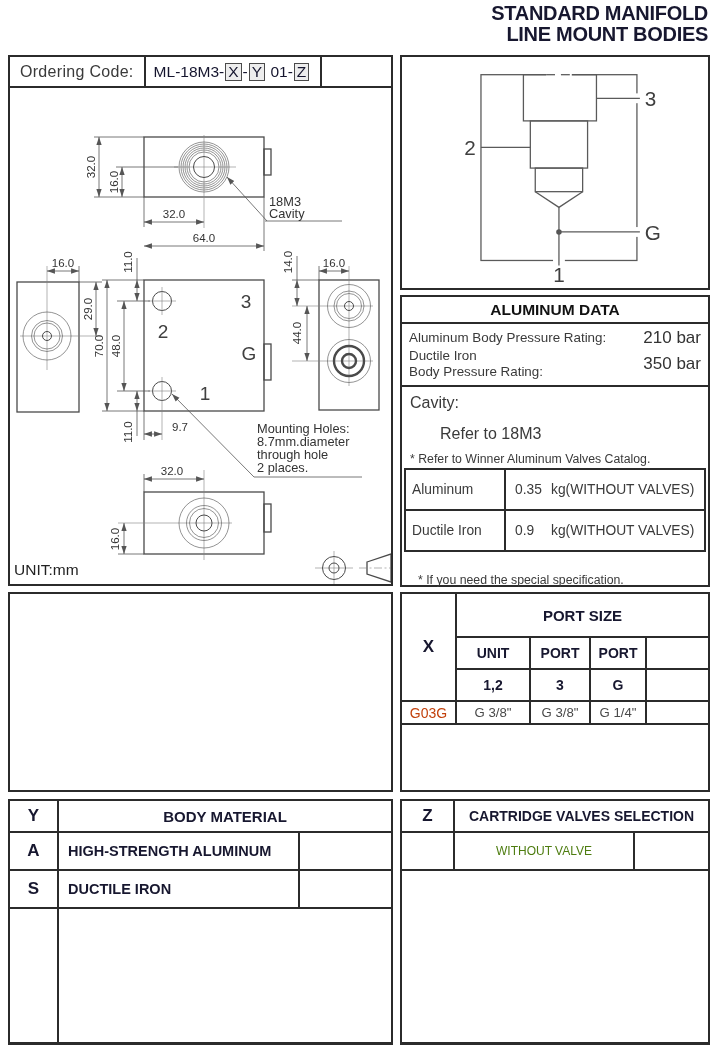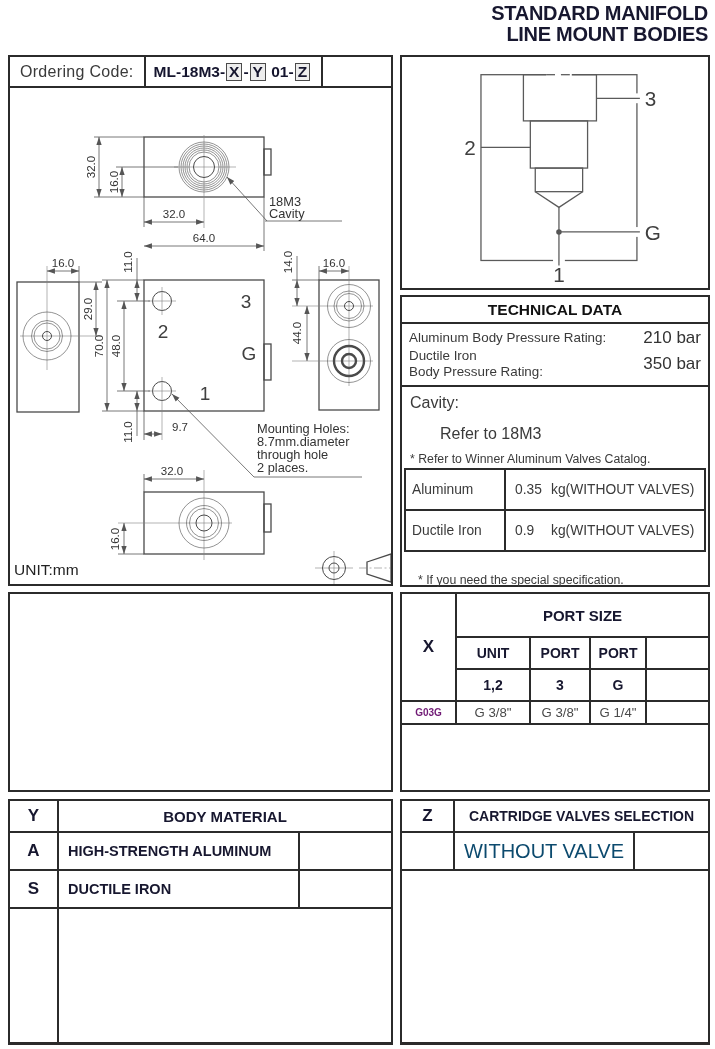--- a/index.html
+++ b/index.html
@@ -9,21 +9,21 @@
 
   
   .title{position:absolute;top:3px;right:7px;text-align:right;font-weight:700;
          font-size:20px;line-height:21px;color:#17172f;letter-spacing:-0.3px}
 
   
   #drawing-box{left:8px;top:55px;width:385px;height:531px}
   .obar{height:31px;border-bottom:2px solid #2b2b2b;display:flex;align-items:stretch;box-sizing:border-box}
   .olabel{display:flex;align-items:center;padding-left:10px;font-size:16px;color:#3a3a3a;letter-spacing:.3px}
   .ocode{margin-left:10px;border-left:2px solid #2b2b2b;border-right:2px solid #2b2b2b;
-         display:flex;align-items:center;padding:0 10px 0 8px;font-weight:700;font-size:15.5px;color:#15152e;white-space:pre}
+         display:flex;align-items:center;padding:0 10px 0 8px;font-weight:400;font-size:15.5px;color:#15152e;white-space:pre}
   .obox{border:1.5px solid #4a4a4a;background:#ededed;padding:0 2px;margin:0 1px;line-height:16px}
   .darea{position:relative;height:496px}
 
   
   #schematic-box{left:400px;top:55px;width:310px;height:235px}
 
   
   #tech-box{left:400px;top:295px;width:310px;height:292px;display:flex;flex-direction:column}
   .tech-header{border-bottom:2px solid #2b2b2b;text-align:center;font-weight:700;font-size:15.5px;
                color:#111;padding:4px 0 3px}
@@ -50,40 +50,40 @@
   
   #port-box{left:400px;top:592px;width:310px;height:200px}
   .pgrid{display:grid;width:100%;height:100%;
          grid-template-columns:55px 74px 60px 56px 1fr;
          grid-template-rows:44px 32px 30px 25px 1fr}
   .pc{display:flex;align-items:center;justify-content:center;box-sizing:border-box}
   .br{border-right:2px solid #2b2b2b}.bb{border-bottom:2px solid #2b2b2b}.bt{border-top:2px solid #2b2b2b}
   .ps-title{font-weight:700;font-size:15px;color:#17172f}
   .ps-head{font-weight:700;font-size:14px;color:#17172f}
   .ps-x{font-weight:700;font-size:17px;color:#17172f}
-  .ps-code{font-weight:700;font-size:10px;color:#701a75}
+  .ps-code{font-weight:400;font-size:14px;color:#c2410c}
   .ps-val{font-size:13.2px;color:#4a4a4a}
 
   
   #ymat-box{left:8px;top:799px;width:385px;height:246px;border-bottom-width:3px}
   .ygrid{display:grid;width:100%;height:100%;
          grid-template-columns:49px 241px 1fr;
          grid-template-rows:32px 38px 38px 1fr}
   .yc{display:flex;align-items:center;justify-content:center;box-sizing:border-box}
   .ymat-title{font-weight:700;font-size:15px;color:#17172f}
   .ycode{font-weight:700;font-size:17px;color:#17172f}
   .ylabel{justify-content:flex-start;padding-left:9px;font-weight:700;font-size:14.5px;color:#17172f}
 
   
   #zsel-box{left:400px;top:799px;width:310px;height:246px;border-bottom-width:3px}
   .zgrid{display:grid;width:100%;height:100%;
          grid-template-columns:53px 180px 1fr;
          grid-template-rows:32px 38px 1fr}
   .z-title{font-weight:700;font-size:14px;color:#17172f}
-  .z-val{font-size:20px;color:#0c4a6e}
+  .z-val{font-size:12px;color:#4d7c0f}
 
   
   svg{display:block}
   .ol{fill:none;stroke:#4a4a4a;stroke-width:1.3}
   .md{fill:none;stroke:#4a4a4a;stroke-width:1}
   .bd{fill:none;stroke:#4a4a4a;stroke-width:2.4}
   .th{fill:none;stroke:#5a5a5a;stroke-width:.65}
   .dim{fill:none;stroke:#555;stroke-width:.8}
   .dima{fill:none;stroke:#555;stroke-width:.8;marker-start:url(#arr);marker-end:url(#arr)}
   .cl{stroke:#808080;stroke-width:.6}
@@ -273,21 +273,21 @@
     <line class="sl" x1="197" y1="42" x2="241" y2="42"></line>
     <line class="sl" x1="80" y1="92" x2="130" y2="92"></line>
     <text class="spt" x="246" y="50">3</text>
     <text class="spt" x="63" y="100">2</text>
     <text class="spt" x="246" y="186">G</text>
     <text class="spt" x="159" y="229" text-anchor="middle">1</text>
   </svg>
 </div>
 
 <div class="box" id="tech-box">
-  <div class="tech-header">TECHNICAL DATA</div>
+  <div class="tech-header">ALUMINUM DATA</div>
   <div class="press">
     <div class="prow">
       <span class="plabel">Aluminum Body Pressure Rating:</span>
       <span class="pvalue">210 bar</span>
     </div>
     <div class="prow">
       <span class="plabel">
         <span style="display:block">Ductile Iron</span>
         <span style="display:block">Body Pressure Rating:</span>
       </span>

